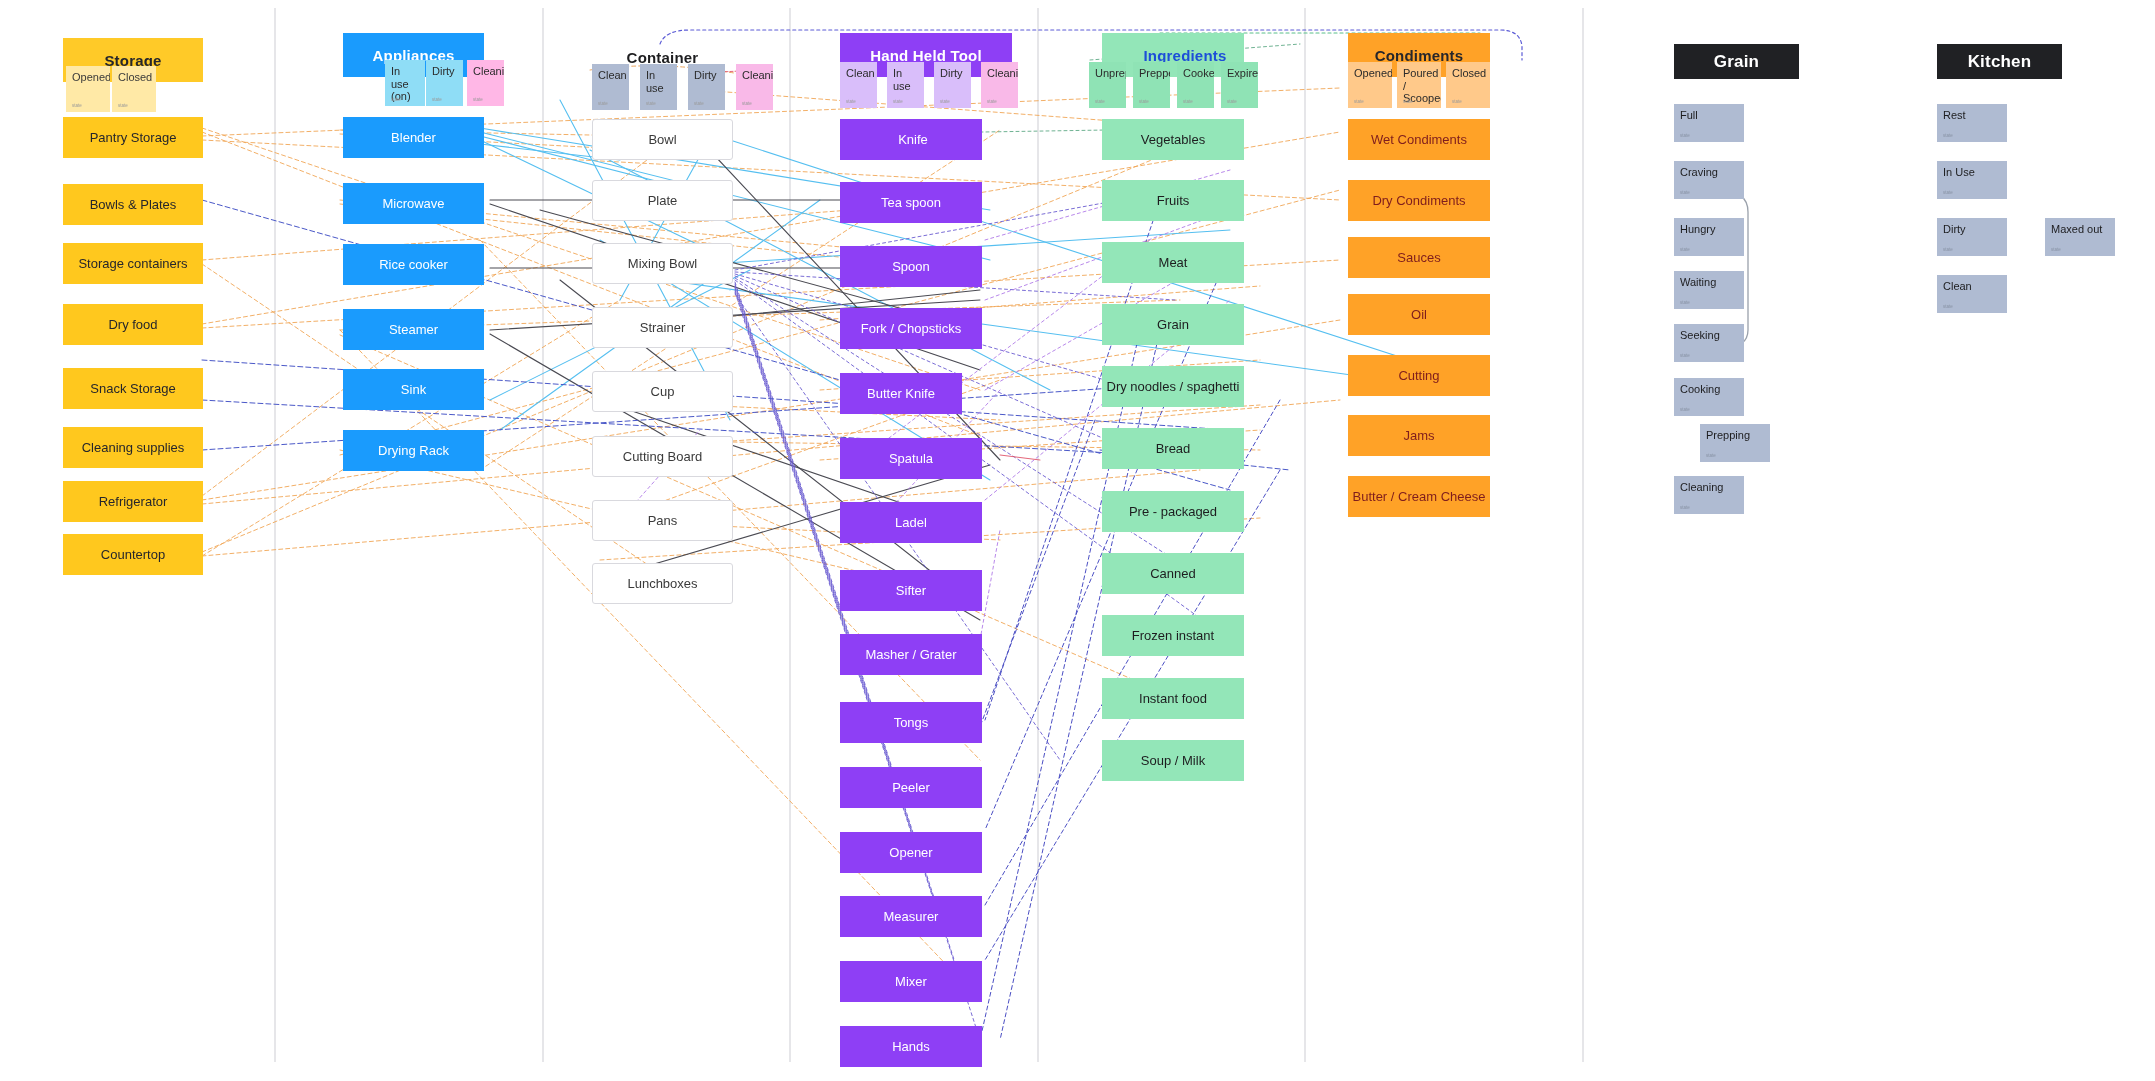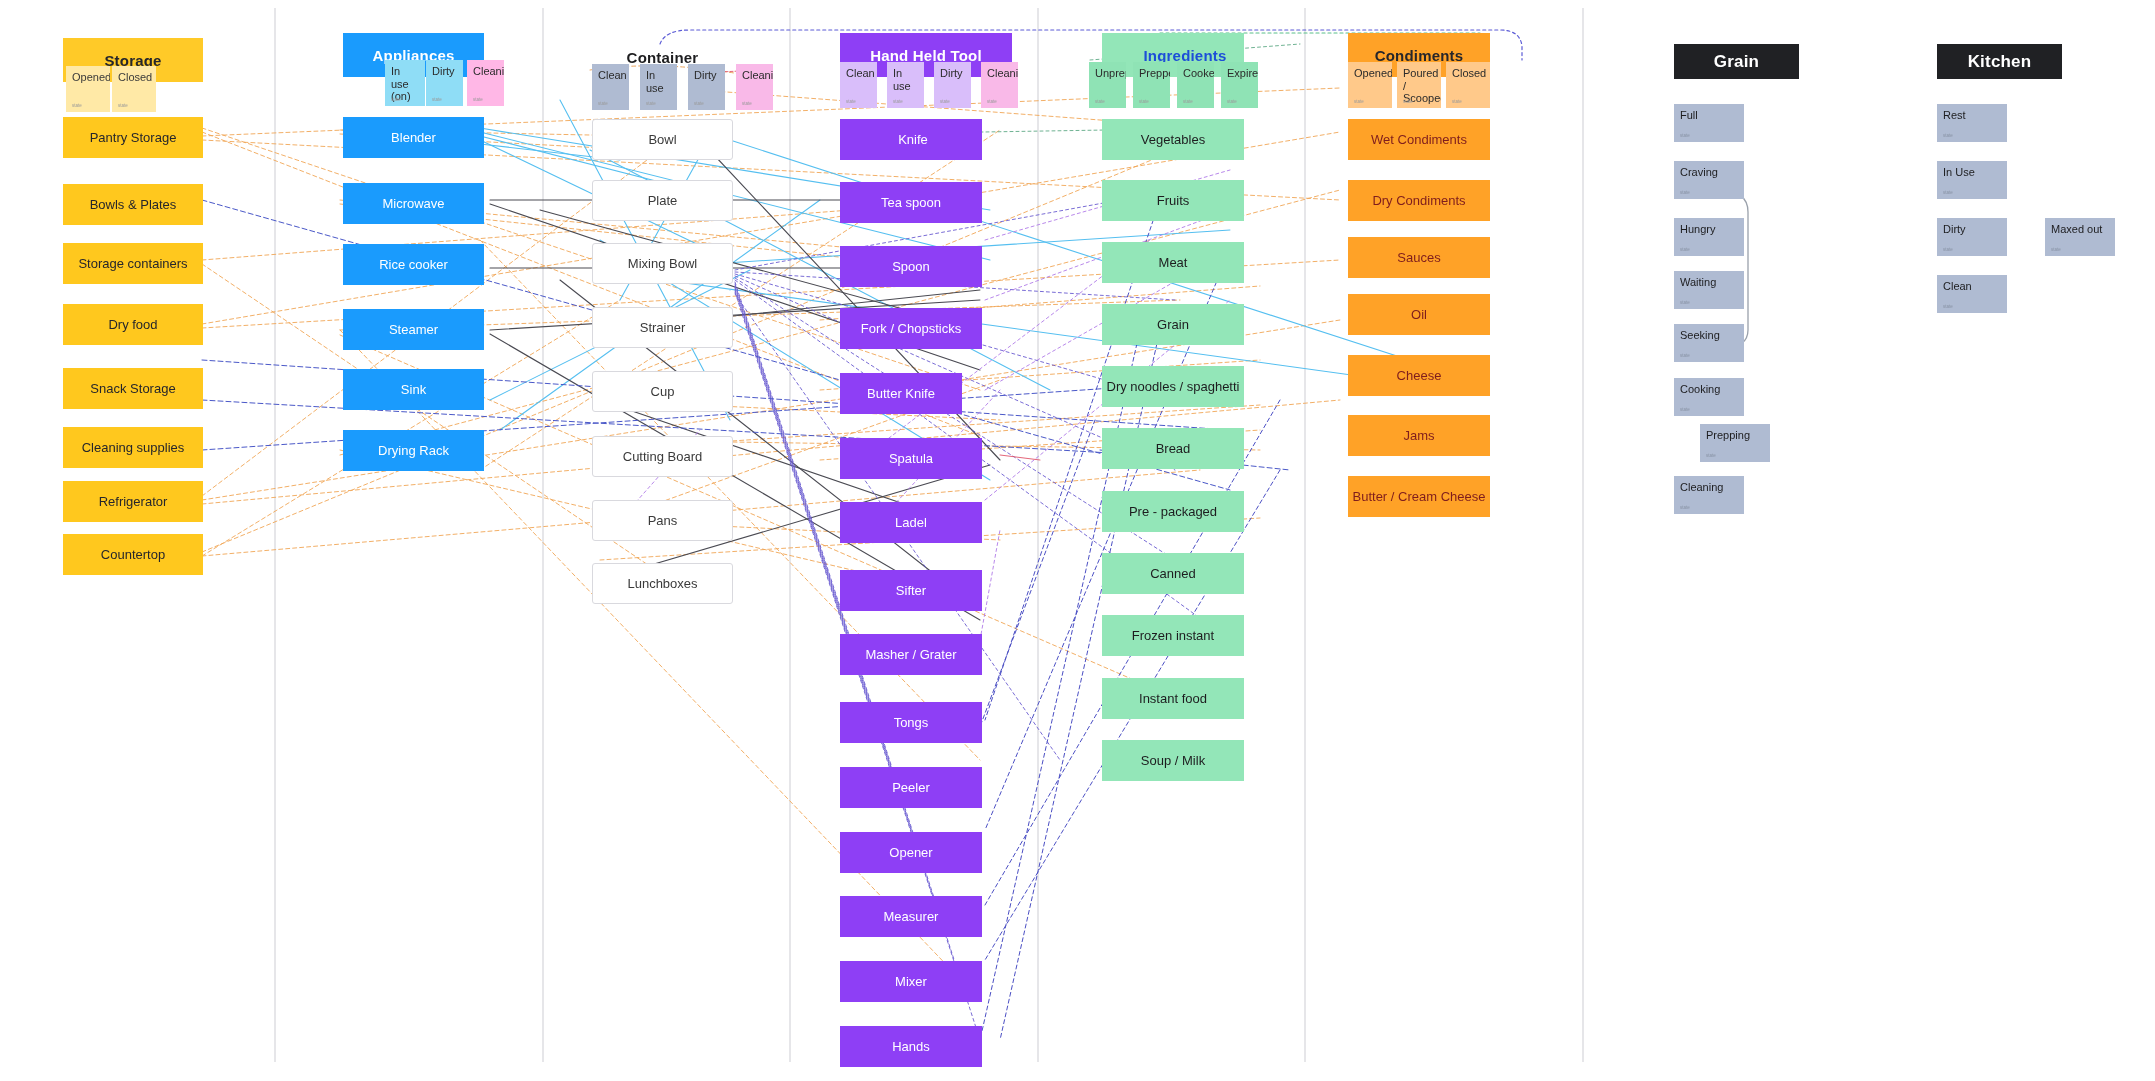--- a/index.html
+++ b/index.html
@@ -506,21 +506,21 @@
     <div class="node cond-node" style="left:1348px; top:180px; width:142px; height:41px;">
       <span>Dry Condiments</span>
       </div>
     <div class="node cond-node" style="left:1348px; top:237px; width:142px; height:41px;">
       <span>Sauces</span>
       </div>
     <div class="node cond-node" style="left:1348px; top:294px; width:142px; height:41px;">
       <span>Oil</span>
       </div>
     <div class="node cond-node" style="left:1348px; top:355px; width:142px; height:41px;">
-      <span>Cheese</span>
+      <span>Cutting</span>
       </div>
     <div class="node cond-node" style="left:1348px; top:415px; width:142px; height:41px;">
       <span>Jams</span>
       </div>
     <div class="node cond-node" style="left:1348px; top:476px; width:142px; height:41px;">
       <span>Butter / Cream Cheese</span>
       </div>
   </div>
 
   <div class="col">

